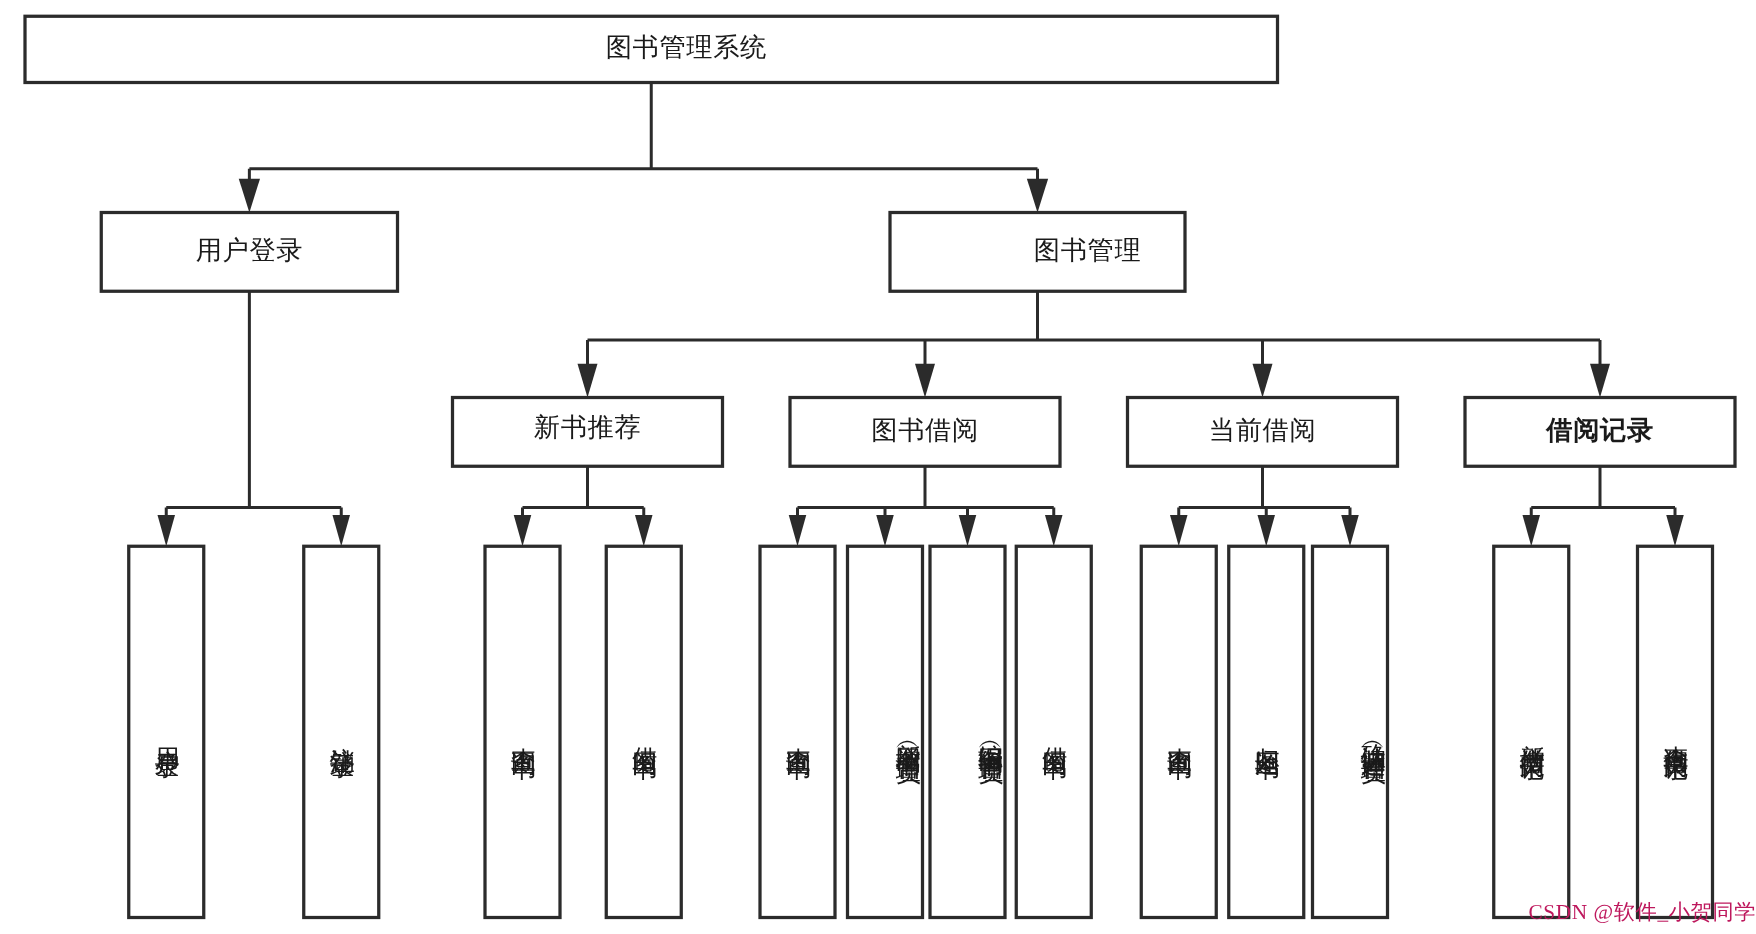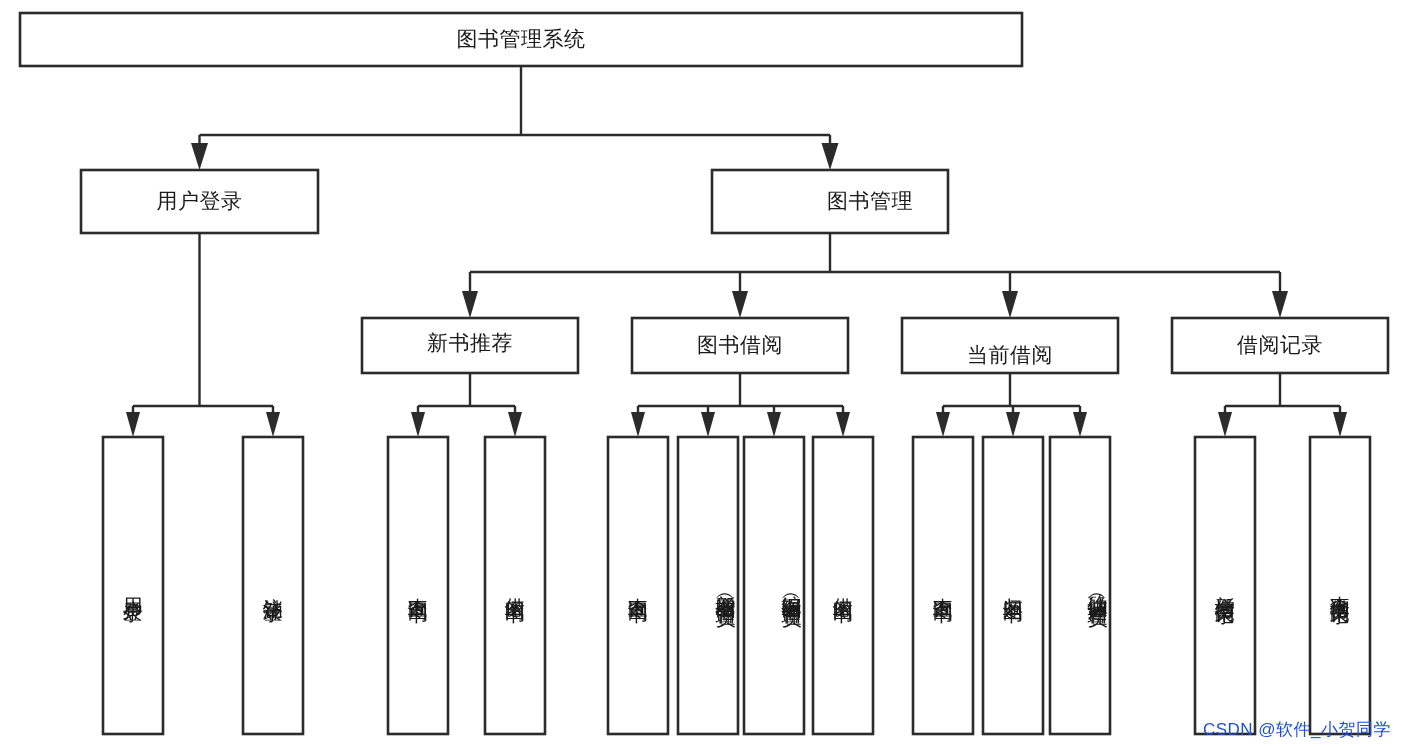--- a/index.html
+++ b/index.html
@@ -63,27 +63,28 @@
     padding-top: 6px;
     box-sizing: border-box;
     letter-spacing: 2px;
   }
   .label-vertical.tall-text {
     align-items: flex-start;
     padding-top: 4px;
   }
   #watermark {
     position: absolute;
-    right: 14px;
+    right: 0;
     bottom: 6px;
     font-size: 17px;
-    color: #1d4ed8;
+    color: #be185d;
     letter-spacing: 0.5px;
     white-space: nowrap;
     pointer-events: none;
+    font-family: Liberation Serif, serif;
   }
 </style>
 </head>
 <body>
 
 <div id="diagram-root">
 
   <svg id="tree-svg" viewBox="0 0 1405 747">
 
     <rect class="node-rect" x="20" y="13" width="1002" height="53"></rect>
@@ -137,29 +138,29 @@
     <path class="connector" d="M 1010 373 L 1010 406 M 943 406 L 1080 406 M 943 406 L 943 420 M 1013 406 L 1013 420 M 1080 406 L 1080 420"></path>
     <polygon class="arrow-head" points="943,437 936,412 950,412"></polygon>
     <polygon class="arrow-head" points="1013,437 1006,412 1020,412"></polygon>
     <polygon class="arrow-head" points="1080,437 1073,412 1087,412"></polygon>
 
     <path class="connector" d="M 1280 373 L 1280 406 M 1225 406 L 1340 406 M 1225 406 L 1225 420 M 1340 406 L 1340 420"></path>
     <polygon class="arrow-head" points="1225,437 1218,412 1232,412"></polygon>
     <polygon class="arrow-head" points="1340,437 1333,412 1347,412"></polygon>
   </svg>
 
-  <div class="node-label label-horizontal" style="left:20px; top:13px; width:1002px; height:53px;">图书管理系统</div>
+  <div class="node-label label-horizontal" style="left:20px; top:13px; width:1002px; height:53px;padding-left:28px;">图书管理系统</div>
 
   <div class="node-label label-horizontal" style="left:81px; top:170px; width:237px; height:63px;">用户登录</div>
   <div class="node-label label-horizontal" style="left:752px; top:170px; width:236px; height:63px;">图书管理</div>
 
   <div class="node-label label-horizontal" style="left:362px; top:318px; width:216px; height:51px;">新书推荐</div>
   <div class="node-label label-horizontal" style="left:632px; top:318px; width:216px; height:55px;">图书借阅</div>
-  <div class="node-label label-horizontal" style="left:902px; top:318px; width:216px; height:55px;margin-top:10px;">当前借阅</div>
-  <div class="node-label label-horizontal" style="left:1172px; top:318px; width:216px; height:55px;">借阅记录</div>
+  <div class="node-label label-horizontal" style="left:902px; top:318px; width:216px; height:55px;">当前借阅</div>
+  <div class="node-label label-horizontal" style="left:1172px; top:318px; width:216px; height:55px;font-weight:bold;">借阅记录</div>
 
   <div class="node-label label-vertical" style="left:103px; top:437px; width:60px; height:297px; align-items:center; padding-top:0;">用户登录</div>
   <div class="node-label label-vertical" style="left:243px; top:437px; width:60px; height:297px; align-items:center; padding-top:0;">注销登录</div>
   <div class="node-label label-vertical" style="left:388px; top:437px; width:60px; height:297px; align-items:center; padding-top:0;">查询图书</div>
   <div class="node-label label-vertical" style="left:485px; top:437px; width:60px; height:297px; align-items:center; padding-top:0;">借阅图书</div>
   <div class="node-label label-vertical" style="left:608px; top:437px; width:60px; height:297px; align-items:center; padding-top:0;">查询图书</div>
   <div class="node-label label-vertical tall-text" style="left:678px; top:437px; width:60px; height:297px;">新增图书（管理员）</div>
   <div class="node-label label-vertical tall-text" style="left:744px; top:437px; width:60px; height:297px;">编辑图书（管理员）</div>
   <div class="node-label label-vertical" style="left:813px; top:437px; width:60px; height:297px; align-items:center; padding-top:0;">借阅图书</div>
   <div class="node-label label-vertical" style="left:913px; top:437px; width:60px; height:297px; align-items:center; padding-top:0;">查询图书</div>

